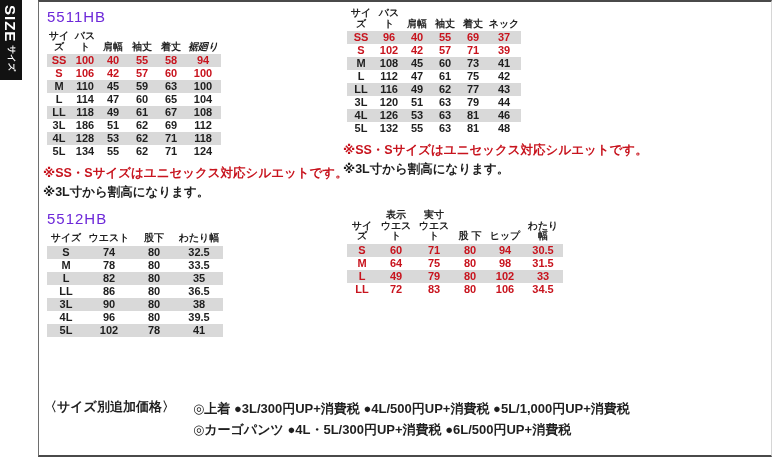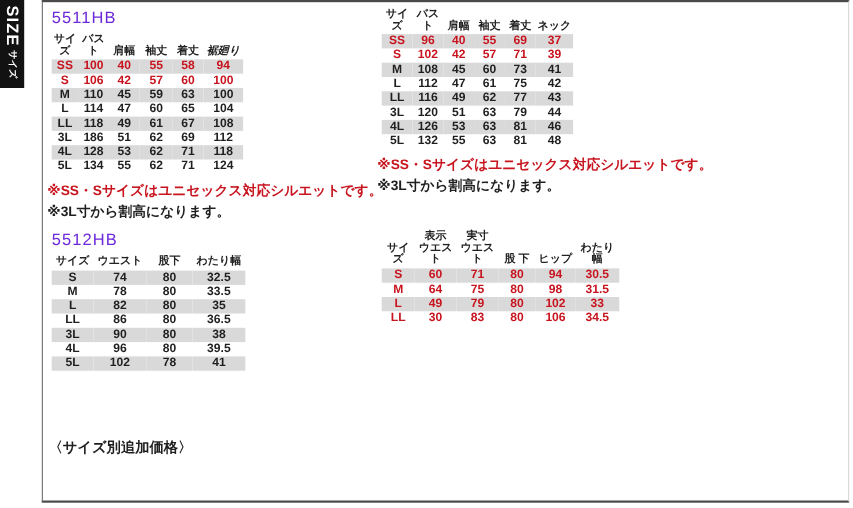--- a/index.html
+++ b/index.html
@@ -359,28 +359,30 @@
         <tr class="red">
           <td>L</td>
           <td>49</td>
           <td>79</td>
           <td>80</td>
           <td>102</td>
           <td>33</td>
         </tr>
         <tr class="red">
           <td>LL</td>
-          <td>30</td>
+          <td>72</td>
           <td>83</td>
           <td>80</td>
           <td>106</td>
           <td>34.5</td>
         </tr>
       </tbody>
     </table>
   <div class="notes"></div>
 </section>
 
 <div class="price-note">
   <span class="price-label">〈サイズ別追加価格〉</span>
   <div class="price-lines">
+    <div class="price-line">◎上着 ●3L/300円UP+消費税 ●4L/500円UP+消費税 ●5L/1,000円UP+消費税</div>
+    <div class="price-line">◎カーゴパンツ ●4L・5L/300円UP+消費税 ●6L/500円UP+消費税</div>
   </div>
 </div>
 
 </body></html>

